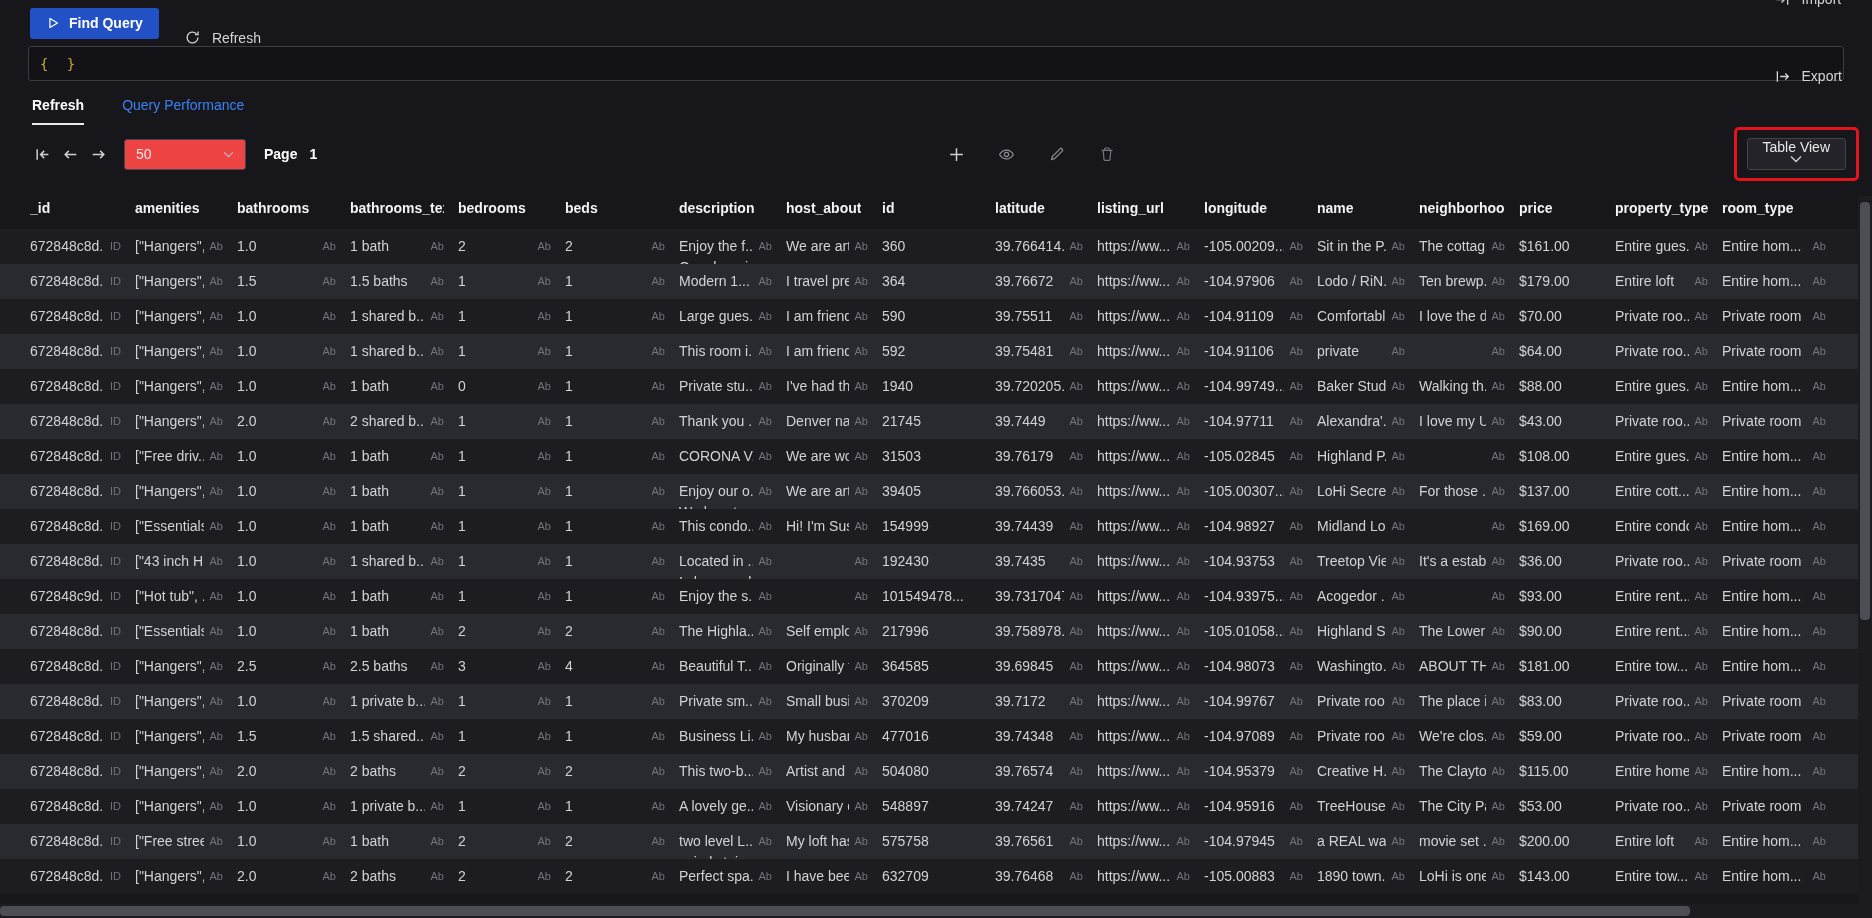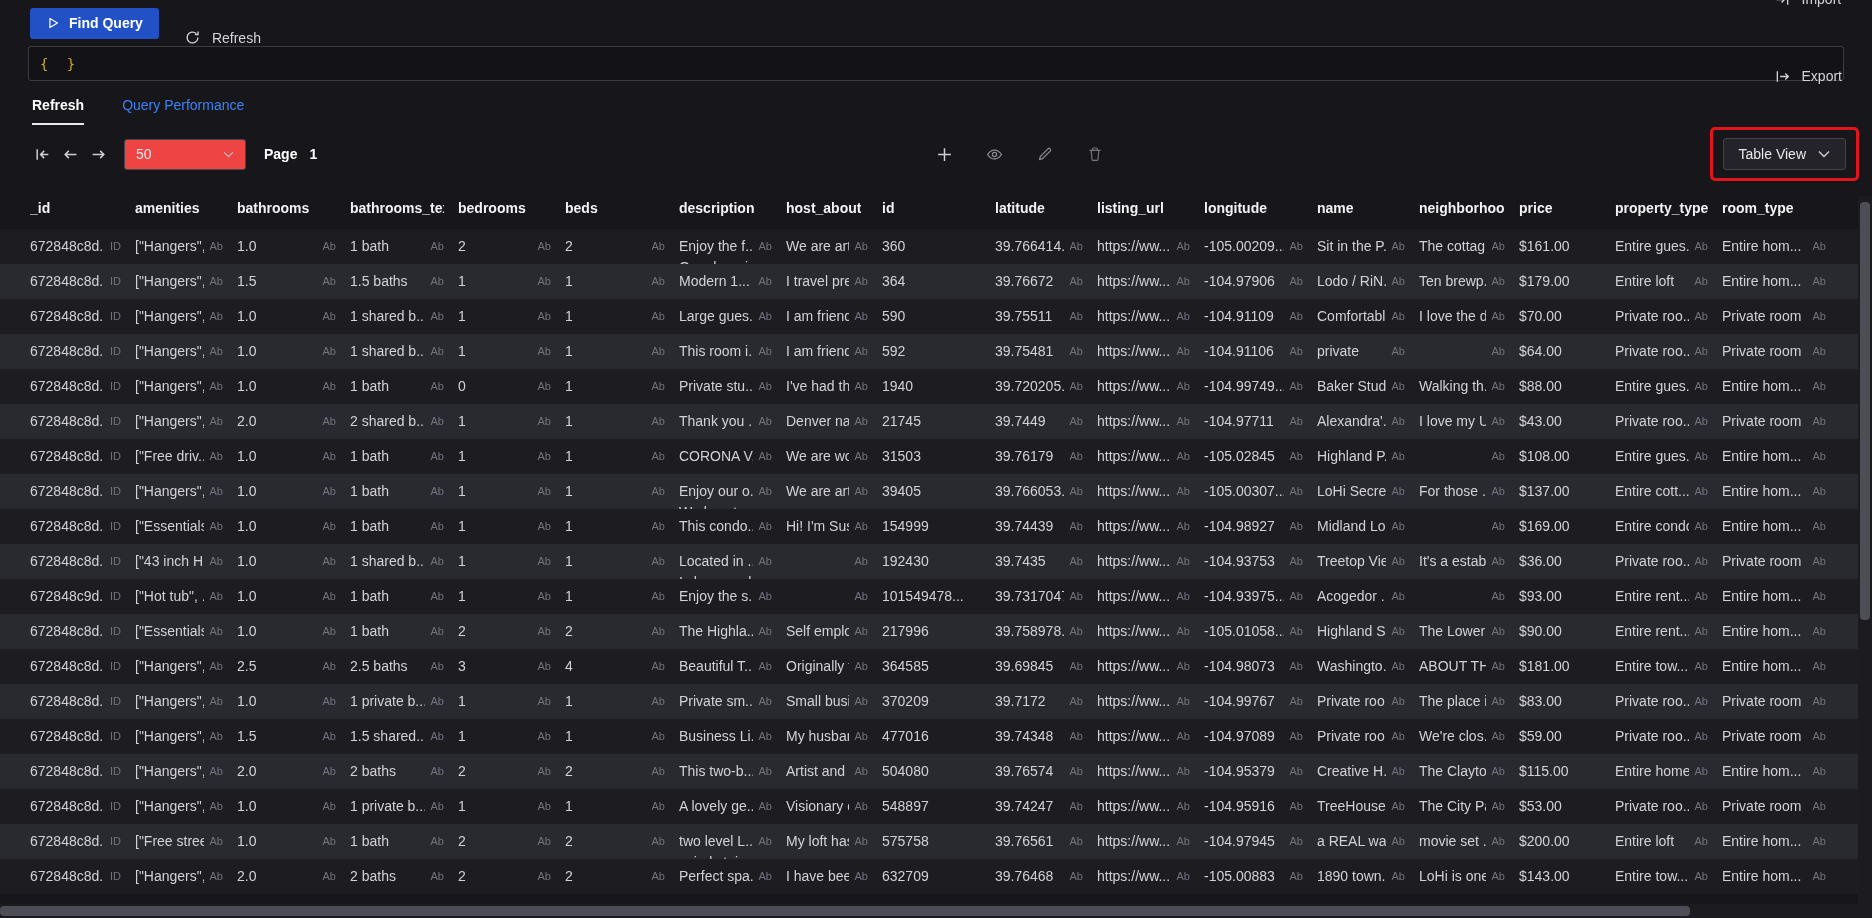--- a/index.html
+++ b/index.html
@@ -28,21 +28,21 @@
   .toolbar { display:flex; align-items:center; height:58px; padding:0 26px 0 28px; }
   .icon-btn { background:none; border:none; color:#cfcfd4; display:flex; align-items:center; justify-content:center; width:28px; height:28px; cursor:pointer; }
   .icon-btn.dim { color:#8d8d96; }
   .icon-btn.dimmer { color:#74747d; }
   .select-box { display:flex; align-items:center; justify-content:space-between; width:122px; height:31px; border:1px solid #45454d; border-radius:3px; background:#ef4444; padding:0 11px; font-size:14px; color:#e6e6ea; margin-left:12px; cursor:pointer; }
   .page-group { display:flex; gap:12px; margin-left:18px; font-size:14px; font-weight:700; color:#ffffff; }
   .flex1 { flex:1 1 0; }
   .center-icons { display:flex; gap:22px; align-items:center; }
   .view-wrap { position:relative; }
   .red-box { position:absolute; top:-11px; left:-13px; right:-13px; bottom:-11px; border:3px solid #e1151b; border-radius:5px; pointer-events:none; }
-  .view-btn { display:flex; align-items:center; gap:12px; height:32px; padding:0 15px; background:#232329; border:1px solid #43434b; border-radius:3px; color:#e8e8ea; font-size:14px; font-family:inherit; cursor:pointer; }
+  .view-btn { display:flex; align-items:center; height:32px; padding:0 15px; background:#232329; border:1px solid #43434b; border-radius:3px; color:#e8e8ea; font-size:14px; font-family:inherit; cursor:pointer;flex-direction:column; }
 
   
   .table { margin-top:4px; }
   .trow { display:flex; align-items:stretch; height:35px; padding-left:30px; overflow:hidden; }
   .trow.thead { height:42px; }
   .trow.base { background:#1c1c21; }
   .trow.alt  { background:#292930; }
   .tcell { display:flex; align-items:flex-start; padding-right:14px; font-size:14px; color:#d2d2d6; overflow:hidden; position:relative; }
   .thead .tcell { align-items:center; }
   .hlabel { font-weight:700; color:#f3f3f5; font-size:14px; white-space:nowrap; overflow:hidden; }

